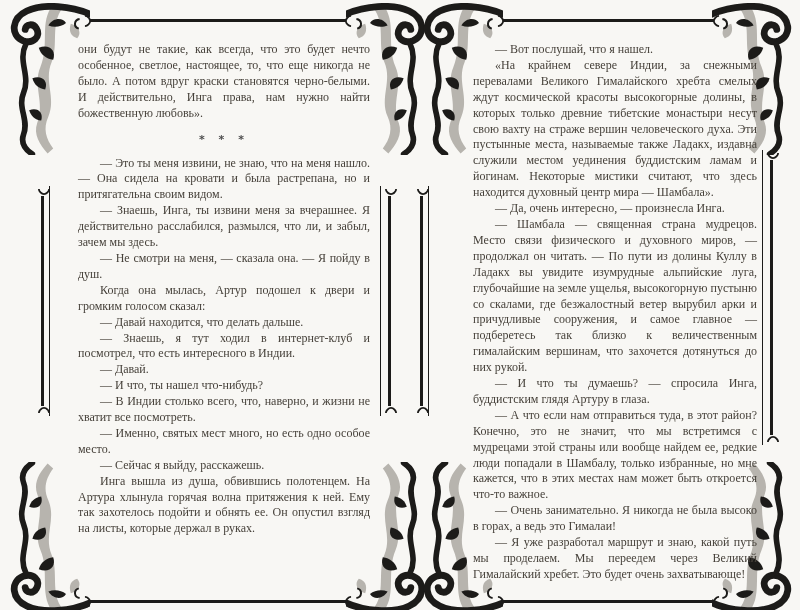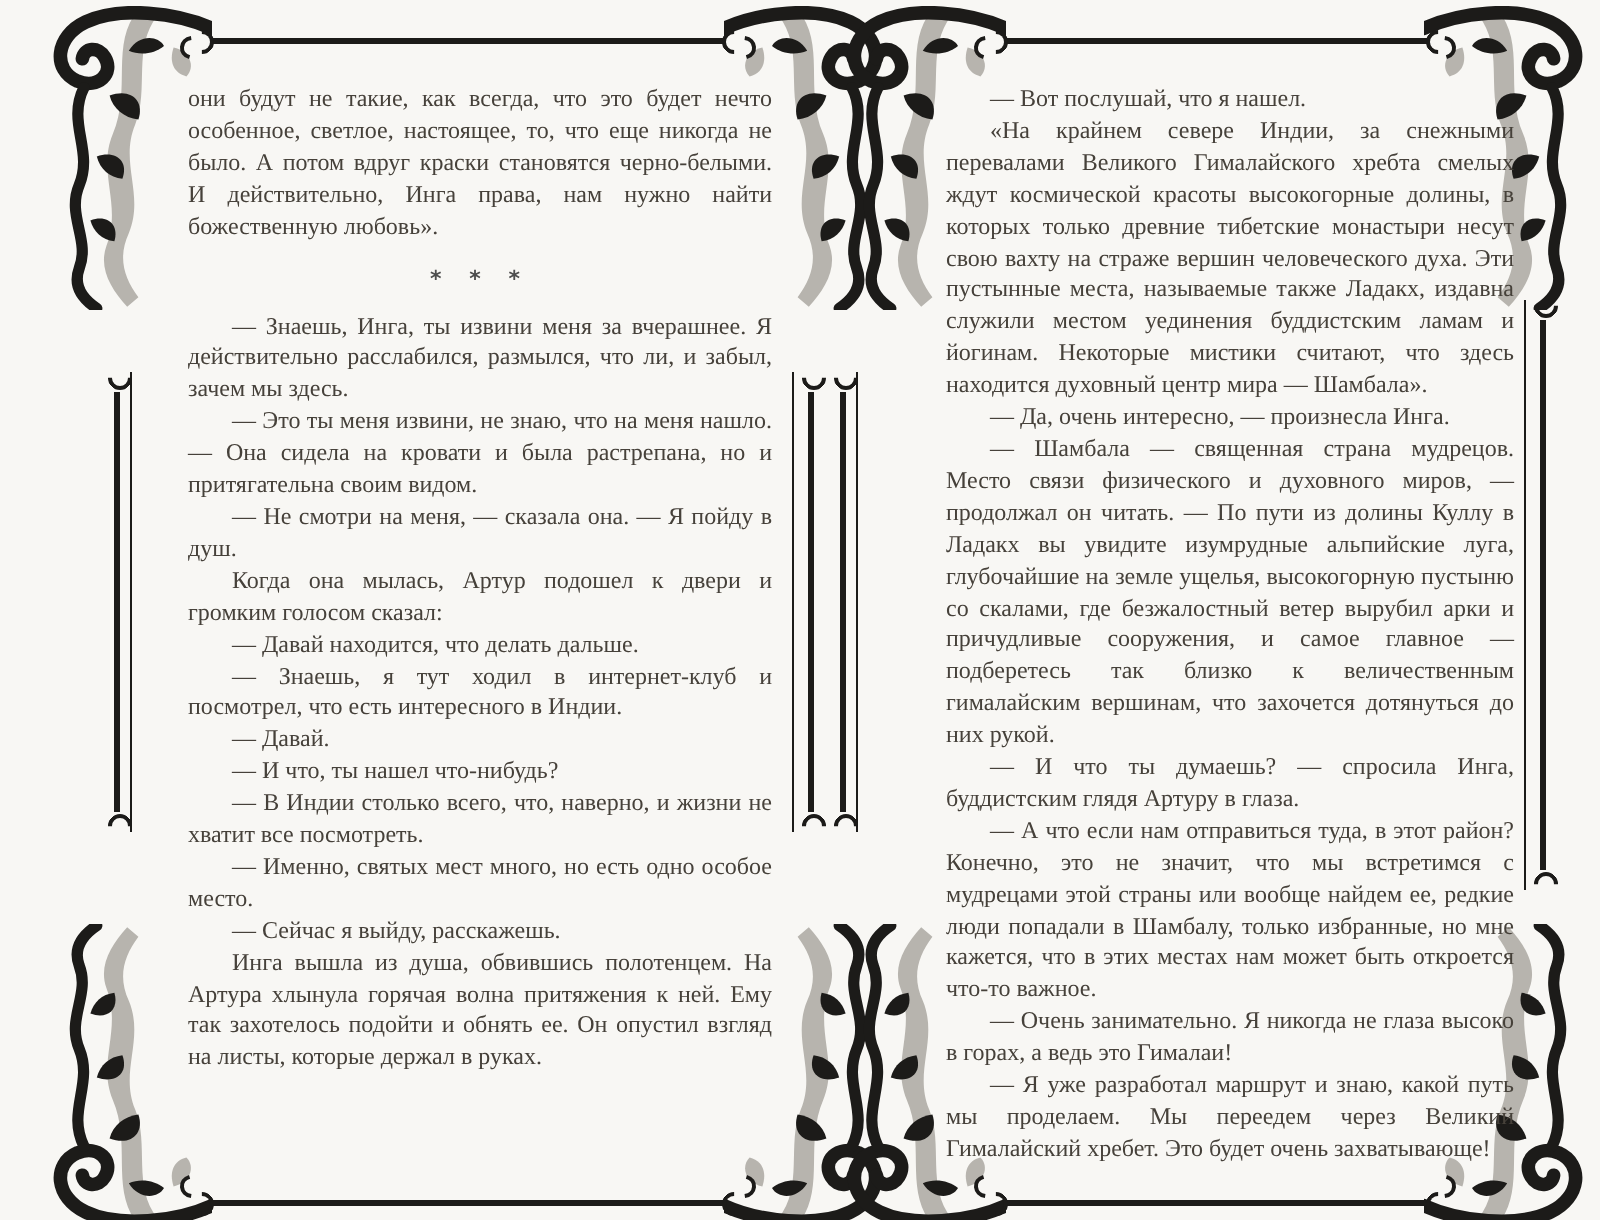--- a/index.html
+++ b/index.html
@@ -2,21 +2,21 @@
 <html style="--bg: #f8f7f4; --ink: #1c1b19; --accent: #b7b4ae; --text: #46413a; --sep: #4d4d4d;"><head>
 <meta charset="utf-8">
 <style>
   html, body {
     width: 800px; height: 610px; margin: 0; padding: 0;
     overflow: hidden;
     background: var(--bg, #f8f7f4);
   }
   .book { position: relative; width: 800px; height: 610px; }
   .page { position: absolute; top: 0; height: 610px; }
-  .page.left  { left: 0;   width: 432px; margin-left: 16px; }
+  .page.left  { left: 0;   width: 432px; }
   .page.right { left: 415px; width: 385px; }
 
   
   .corner {
     position: absolute; width: 88px; height: 152px; pointer-events: none;
   }
   .corner.tr { transform: scaleX(-1); }
   .corner.bl { transform: scaleY(-1); }
   .corner.br { transform: scale(-1,-1); }
 
@@ -105,22 +105,22 @@
 
     <div class="vline" style="left:41px;top:196px;height:210px"></div>
     <div class="vline-thin" style="left:49px;top:186px;height:230px"></div>
     <div class="vline" style="left:388px;top:196px;height:210px"></div>
     <div class="vline-thin" style="left:380px;top:186px;height:230px"></div>
 
     <div class="text" style="left:78px;top:42px;width:292px">
 
     <p class="para no-indent">они будут не такие, как всегда, что это будет нечто особенное, светлое, настоящее, то, что еще никогда не было. А потом вдруг краски становятся черно-белыми. И действительно, Инга права, нам нужно найти божественную любовь».</p>
         <p class="para separator">* * *</p>
+        <p class="para indent">— Это ты меня извини, не знаю, что на меня нашло. — Она сидела на кровати и была растрепана, но и притягательна своим видом.</p>
         <p class="para indent">— Знаешь, Инга, ты извини меня за вчерашнее. Я действительно расслабился, размылся, что ли, и забыл, зачем мы здесь.</p>
-        <p class="para indent">— Это ты меня извини, не знаю, что на меня нашло. — Она сидела на кровати и была растрепана, но и притягательна своим видом.</p>
         <p class="para indent">— Не смотри на меня, — сказала она. — Я пойду в душ.</p>
         <p class="para indent">Когда она мылась, Артур подошел к двери и громким голосом сказал:</p>
         <p class="para indent">— Давай находится, что делать дальше.</p>
         <p class="para indent">— Знаешь, я тут ходил в интернет-клуб и посмотрел, что есть интересного в Индии.</p>
         <p class="para indent">— Давай.</p>
         <p class="para indent">— И что, ты нашел что-нибудь?</p>
         <p class="para indent">— В Индии столько всего, что, наверно, и жизни не хватит все посмотреть.</p>
         <p class="para indent">— Именно, святых мест много, но есть одно особое место.</p>
         <p class="para indent">— Сейчас я выйду, расскажешь.</p>
         <p class="para indent">Инга вышла из душа, обвившись полотенцем. На Артура хлынула горячая волна притяжения к ней. Ему так захотелось подойти и обнять ее. Он опустил взгляд на листы, которые держал в руках.</p>
@@ -150,18 +150,18 @@
     <div class="vline-thin" style="left:347px;top:150px;height:295px"></div>
 
     <div class="text" style="left:58px;top:42px;width:284px">
 
     <p class="para indent">— Вот послушай, что я нашел.</p>
         <p class="para indent">«На крайнем севере Индии, за снежными перевалами Великого Гималайского хребта смелых ждут космической красоты высокогорные долины, в которых только древние тибетские монастыри несут свою вахту на страже вершин человеческого духа. Эти пустынные места, называемые также Ладакх, издавна служили местом уединения буддистским ламам и йогинам. Некоторые мистики считают, что здесь находится духовный центр мира — Шамбала».</p>
         <p class="para indent">— Да, очень интересно, — произнесла Инга.</p>
         <p class="para indent">— Шамбала — священная страна мудрецов. Место связи физического и духовного миров, — продолжал он читать. — По пути из долины Куллу в Ладакх вы увидите изумрудные альпийские луга, глубочайшие на земле ущелья, высокогорную пустыню со скалами, где безжалостный ветер вырубил арки и причудливые сооружения, и самое главное — подберетесь так близко к величественным гималайским вершинам, что захочется дотянуться до них рукой.</p>
         <p class="para indent">— И что ты думаешь? — спросила Инга, буддистским глядя Артуру в глаза.</p>
         <p class="para indent">— А что если нам отправиться туда, в этот район? Конечно, это не значит, что мы встретимся с мудрецами этой страны или вообще найдем ее, редкие люди попадали в Шамбалу, только избранные, но мне кажется, что в этих местах нам может быть откроется что-то важное.</p>
-        <p class="para indent">— Очень занимательно. Я никогда не глаза высоко в горах, а ведь это Гималаи!</p>
+        <p class="para indent">— Очень занимательно. Я никогда не была высоко в горах, а ведь это Гималаи!</p>
         <p class="para indent">— Я уже разработал маршрут и знаю, какой путь мы проделаем. Мы переедем через Великий Гималайский хребет. Это будет очень захватывающе!</p>
       </div>
   </section>
 
 </div>
 
 </body></html>

